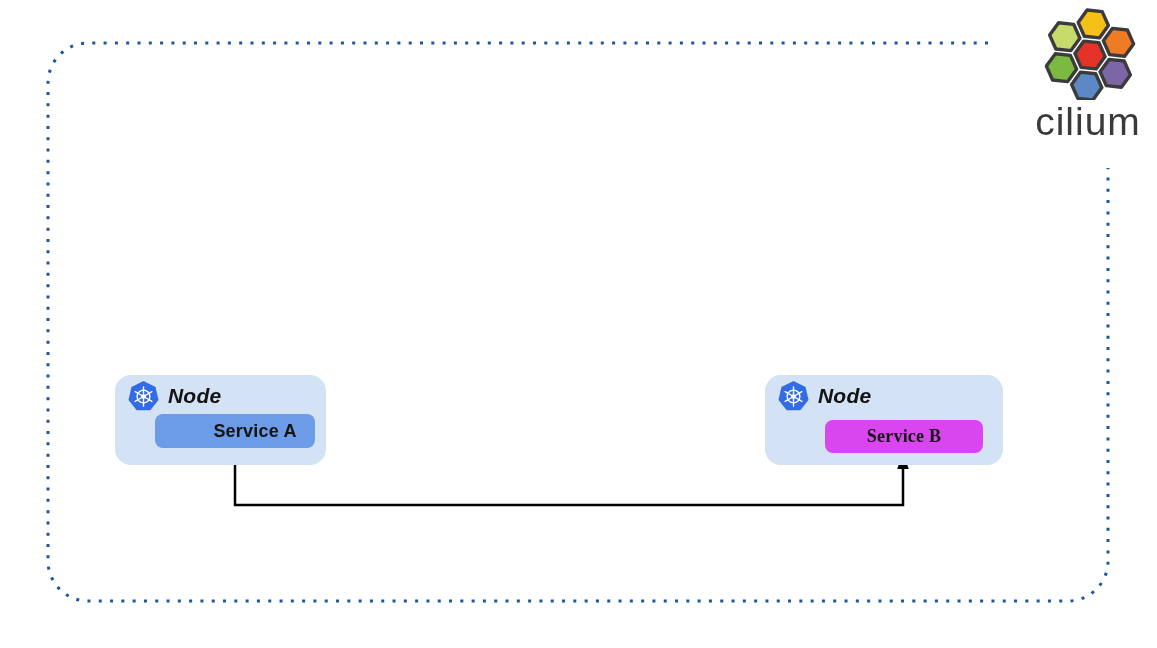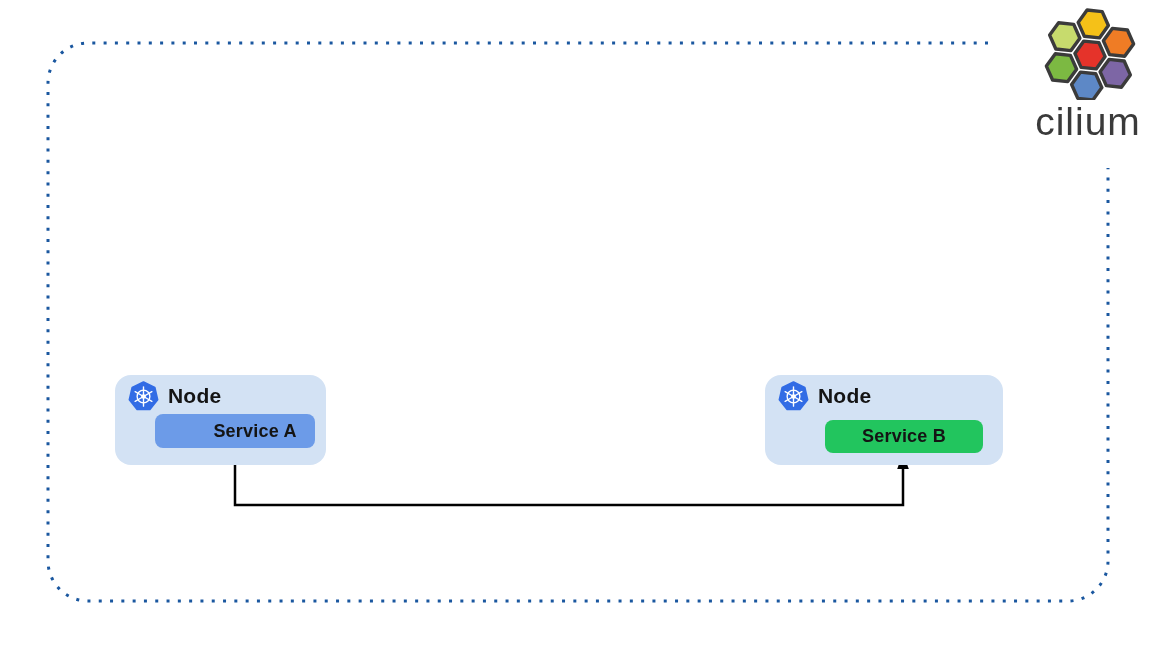--- a/index.html
+++ b/index.html
@@ -22,20 +22,21 @@
     background: #D3E2F4;
   }
   .node-box.left  { left: 115px; top: 375px; width: 211px; height: 90px; }
   .node-box.right { left: 765px; top: 375px; width: 238px; height: 90px; }
   .node-header {
     display: flex;
     align-items: center;
     gap: 9px;
     padding: 4px 0 0 13px;
     height: 38px;
+    font-style: italic;
   }
   .node-header svg { width: 31px; height: 31px; display: block; }
   .node-label {
     font-size: 21px;
     font-weight: 700;
     color: #141414;
     letter-spacing: 0.2px;
   }
   .service-box {
     position: absolute;
@@ -114,21 +115,21 @@
           <line x1="0" y1="0" x2="9.2" y2="-5.3"></line>
           <line x1="0" y1="0" x2="9.2" y2="5.3"></line>
           <line x1="0" y1="0" x2="0" y2="10.6"></line>
           <line x1="0" y1="0" x2="-9.2" y2="5.3"></line>
           <line x1="0" y1="0" x2="-9.2" y2="-5.3"></line>
         </g>
         <circle cx="0" cy="0" r="2.6" fill="#ffffff"></circle>
       </svg>
       <span class="node-label" style="color: rgb(20, 20, 20);">Node</span>
     </div>
-    <div class="service-box" style="background-color: #22c55e;">
+    <div class="service-box" style="background-color: #d946ef; font-family: Liberation Serif, serif;">
       <span class="service-label" style="color: rgb(20, 20, 20);">Service B</span>
     </div>
   </div>
 
   <div class="cilium-logo">
     <svg viewBox="0 0 152 96">
       <g transform="translate(78,51) rotate(6)" stroke-width="3.4" stroke-linejoin="round" stroke="#3B3B3B">
         <polygon transform="translate(0,-31.2)" points="15.2,0 7.6,13.2 -7.6,13.2 -15.2,0 -7.6,-13.2 7.6,-13.2" fill="#F5C118"></polygon>
         <polygon transform="translate(-27,-15.6)" points="15.2,0 7.6,13.2 -7.6,13.2 -15.2,0 -7.6,-13.2 7.6,-13.2" fill="#C7DB6D"></polygon>
         <polygon transform="translate(27,-15.6)" points="15.2,0 7.6,13.2 -7.6,13.2 -15.2,0 -7.6,-13.2 7.6,-13.2" fill="#EF7C25"></polygon>

